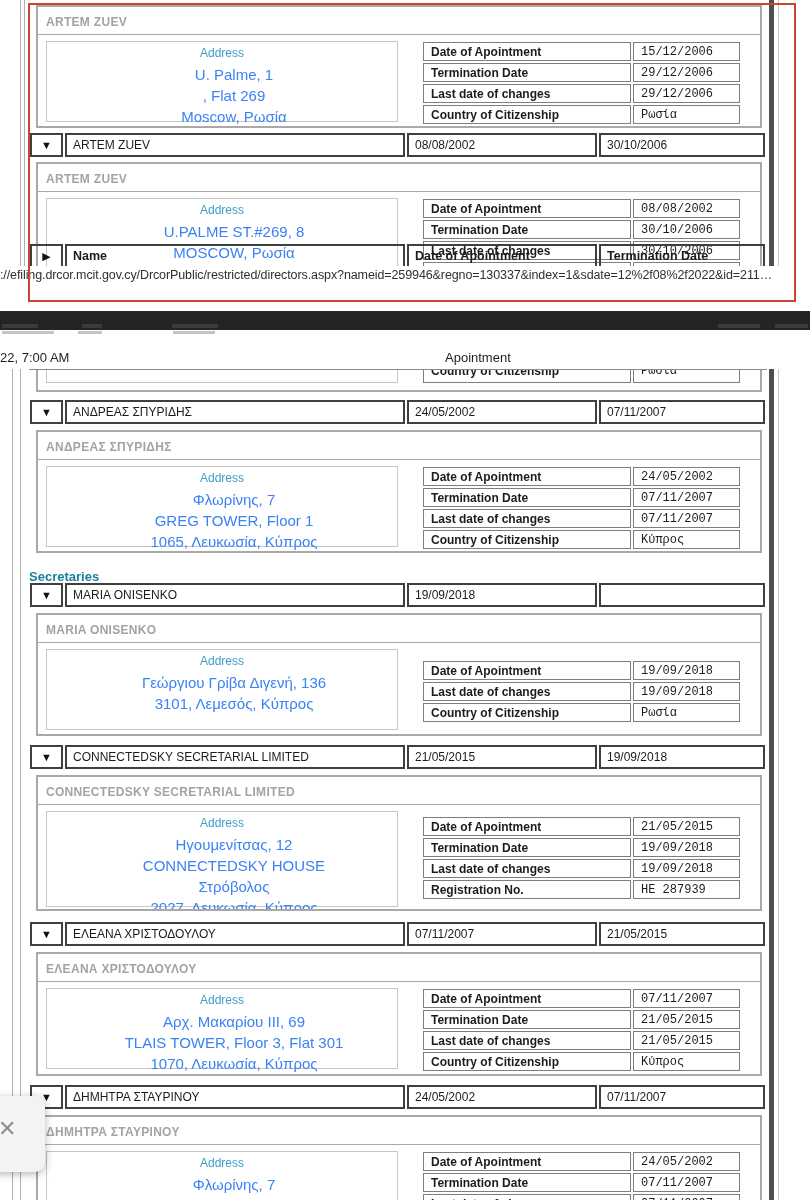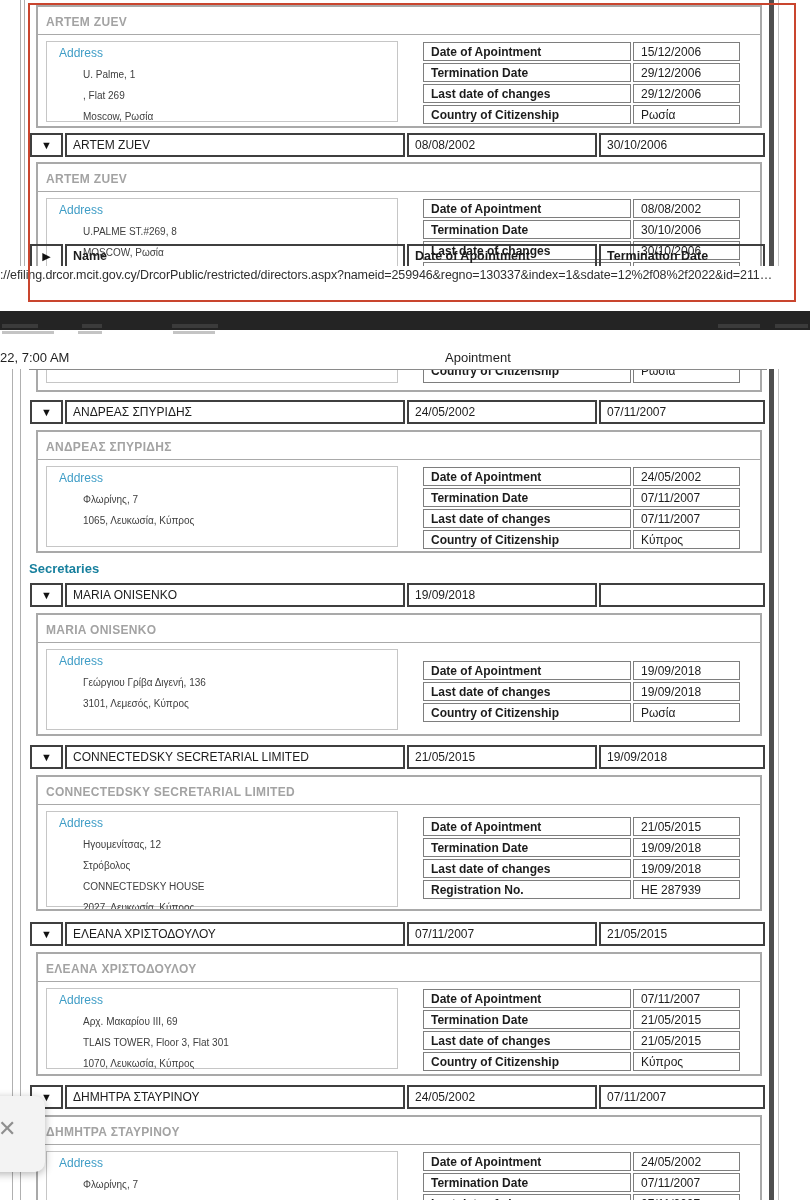--- a/index.html
+++ b/index.html
@@ -21,31 +21,31 @@
   .cell.arrow span{font-size:11px;color:#111;}
   .cell.c-name{width:340px;}
   .cell.c-d1{width:190px;}
   .cell.c-d2{width:166px;}
   .srow.ghost .cell{background:transparent;font-weight:bold;font-size:12.5px;}
   
   .card{position:absolute;width:726px;box-sizing:border-box;border:2px solid #a9a9a9;background:#fff;overflow:hidden;}
   .card-h{height:28px;box-sizing:border-box;border-bottom:1px solid #a9a9a9;
     color:#a3a3a3;font-weight:bold;font-size:12px;letter-spacing:.3px;padding:8px 0 0 8px;}
   .card-b{position:relative;padding:6px 0 0 8px;}
-  .abox{box-sizing:border-box;border:1px solid #c6c6c6;width:352px;padding:4px 12px;background:#fff;}
+  .abox{box-sizing:border-box;border:1px solid #c6c6c6;width:352px;padding:4px 12px;background:#fff;text-align:center;}
   .abox .alabel{color:var(--addr);font-size:12px;}
-  .alines{padding:4px 0 0 24px;line-height:21px;font-size:10px;color:#404040;}
+  .alines{padding:4px 0 0 24px;line-height:21px;font-size:15px;color:#3b82f6;}
   .h81{height:81px;} .h96{height:96px;} .h100{height:100px;}
   .ftable{position:absolute;left:385px;top:7px;width:317px;display:flex;flex-direction:column;gap:2px;}
   .ftable.t-offset{top:18px;}
   .frow{display:flex;gap:2px;height:19px;}
   .fl,.fv{box-sizing:border-box;border:1px solid #7e7e7e;background:#fff;
     padding:2px 7px;font-size:12px;white-space:nowrap;overflow:hidden;}
   .fl{width:208px;font-weight:bold;}
-  .fv{flex:1;}
+  .fv{flex:1;font-family:Liberation Mono, monospace;}
   
   .p1{position:absolute;left:0;top:0;width:810px;height:266px;overflow:hidden;}
   .ghostz{z-index:3;}
   
   .url{position:absolute;left:0;top:266px;width:810px;padding-top:2px;
     font-size:12.5px;letter-spacing:-.1px;color:#2f2f2f;white-space:nowrap;overflow:hidden;z-index:1;}
   
   .redbox{position:absolute;left:28px;top:3px;width:768px;height:299px;box-sizing:border-box;
     border:2px solid var(--red);z-index:10;pointer-events:none;}
   
@@ -208,20 +208,21 @@
     <div class="cell c-d1">24/05/2002</div>
     <div class="cell c-d2">07/11/2007</div>
   </div>
   <div class="card" style="left:36px;top:61px;height:123px">
     <div class="card-h">ΑΝΔΡΕΑΣ ΣΠΥΡΙΔΗΣ</div>
     <div class="card-b">
       <div class="abox h81">
         <div class="alabel">Address</div>
         <div class="alines">
           <div>Φλωρίνης, 7</div>
+          <div>GREG TOWER, Floor 1</div>
           <div>1065, Λευκωσία, Κύπρος</div>
         </div>
       </div>
       <div class="ftable">
         <div class="frow">
             <div class="fl">Date of Apointment</div>
             <div class="fv">24/05/2002</div>
           </div>
         <div class="frow">
             <div class="fl">Termination Date</div>
@@ -232,21 +233,21 @@
             <div class="fv">07/11/2007</div>
           </div>
         <div class="frow">
             <div class="fl">Country of Citizenship</div>
             <div class="fv">Κύπρος</div>
           </div>
       </div>
     </div>
   </div>
 
-  <div class="section" style="top:192px">Secretaries</div>
+  <div class="section" style="top:200px">Secretaries</div>
 
   <div class="srow" style="left:30px;top:214px">
     <div class="cell arrow">
         <span>▼</span>
       </div>
     <div class="cell c-name">MARIA ONISENKO</div>
     <div class="cell c-d1">19/09/2018</div>
     <div class="cell c-d2"></div>
   </div>
   <div class="card" style="left:36px;top:244px;height:123px">
@@ -284,22 +285,22 @@
     <div class="cell c-d1">21/05/2015</div>
     <div class="cell c-d2">19/09/2018</div>
   </div>
   <div class="card" style="left:36px;top:406px;height:136px">
     <div class="card-h">CONNECTEDSKY SECRETARIAL LIMITED</div>
     <div class="card-b">
       <div class="abox h96">
         <div class="alabel">Address</div>
         <div class="alines">
           <div>Ηγουμενίτσας, 12</div>
+          <div>CONNECTEDSKY HOUSE</div>
           <div>Στρόβολος</div>
-          <div>CONNECTEDSKY HOUSE</div>
           <div>2027, Λευκωσία, Κύπρος</div>
         </div>
       </div>
       <div class="ftable" style="top:12px">
         <div class="frow">
             <div class="fl">Date of Apointment</div>
             <div class="fv">21/05/2015</div>
           </div>
         <div class="frow">
             <div class="fl">Termination Date</div>

